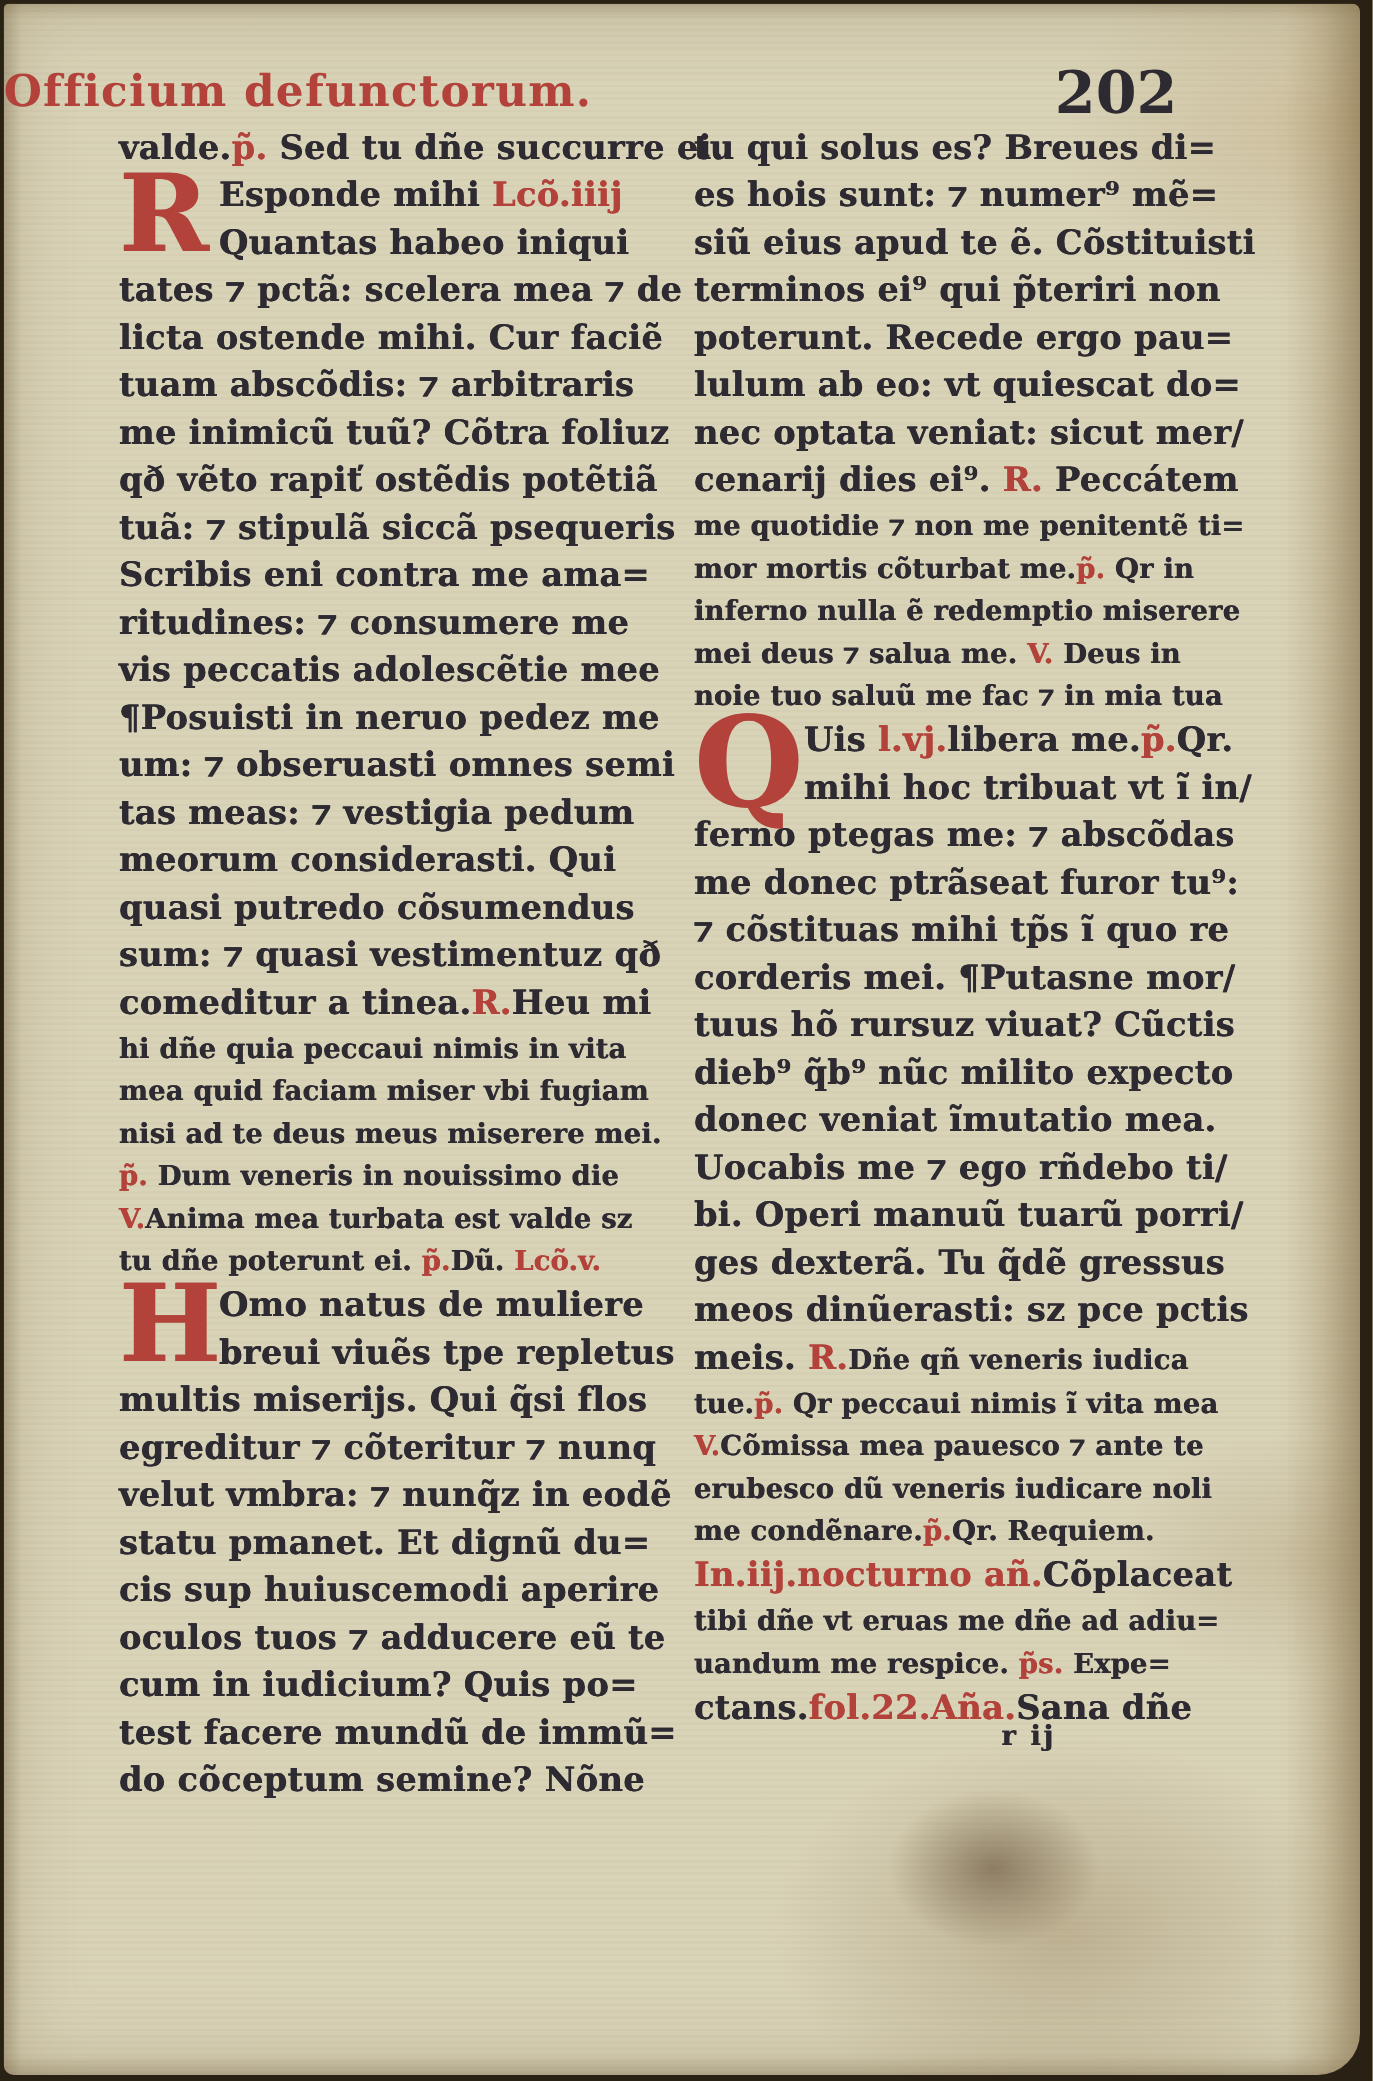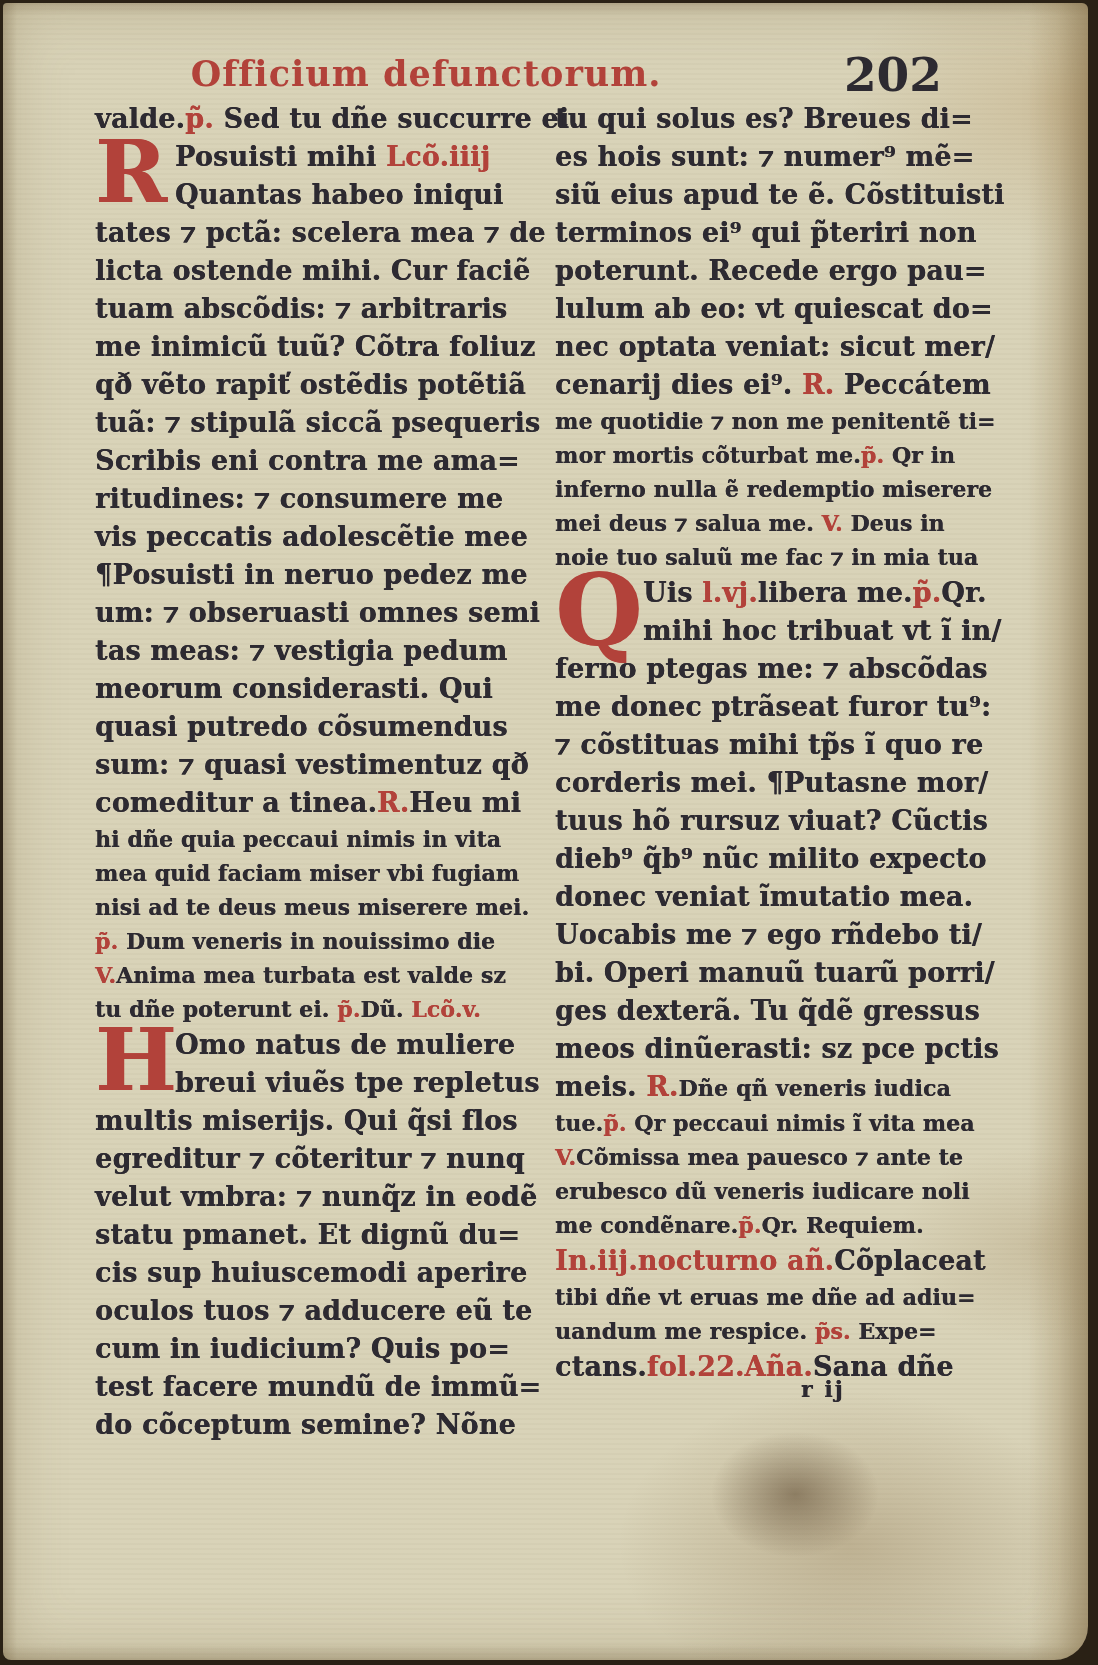--- a/index.html
+++ b/index.html
@@ -21,21 +21,21 @@
       linear-gradient(to top, rgba(90,70,40,.22) 0, rgba(90,70,40,0) 16px),
       repeating-linear-gradient(to bottom, rgba(80,70,40,.03) 0 2px, rgba(0,0,0,0) 2px 5px),
       #d9d3b8;
     border-radius:4px 6px 34px 8px;
     box-shadow:inset 0 0 60px rgba(120,100,60,.35);
   }
   .ink{color:#2d2a31;}
   .red{color:#b2423a;}
   .header-title{
     position:absolute;top:50px;left:0;width:78%;
-    text-align:center;font-size:35px;font-weight:bold;
+    font-size:35px;font-weight:bold;
     letter-spacing:1px;
   }
   .page-number{
     position:absolute;top:44px;right:146px;
     font-size:47px;font-weight:bold;
   }
   .col{position:absolute;top:97px;}
   .col-left{left:92px;width:462px;}
   .col-right{left:552px;width:494px;}
   .line{
@@ -65,21 +65,21 @@
 <body>
 
 <div class="page">
 
   <div class="header-title red">Officium defunctorum.</div>
 
   <div class="page-number ink">202</div>
 
   <div class="col col-left ink">
       <div class="line large"><span>valde.</span><span class="red">p̃.</span><span> Sed tu dñe succurre ei.</span></div>
-      <div class="line large has-cap cap-R"><span class="dropcap">R</span><span>Posuisti mihi </span><span class="red">Lcõ.iiij</span></div>
+      <div class="line large has-cap cap-R"><span class="dropcap">R</span><span>Esponde mihi </span><span class="red">Lcõ.iiij</span></div>
       <div class="line large cap-pad cap-pad-R"><span>Quantas habeo iniqui</span></div>
       <div class="line large"><span>tates ⁊ pctã: scelera mea ⁊ de</span></div>
       <div class="line large"><span>licta ostende mihi. Cur faciẽ</span></div>
       <div class="line large"><span>tuam abscõdis: ⁊ arbitraris</span></div>
       <div class="line large"><span>me inimicũ tuũ? Cõtra foliuz</span></div>
       <div class="line large"><span>qð vẽto rapiť ostẽdis potẽtiã</span></div>
       <div class="line large"><span>tuã: ⁊ stipulã siccã psequeris</span></div>
       <div class="line large"><span>Scribis eni contra me ama=</span></div>
       <div class="line large"><span>ritudines: ⁊ consumere me</span></div>
       <div class="line large"><span>vis peccatis adolescẽtie mee</span></div>

